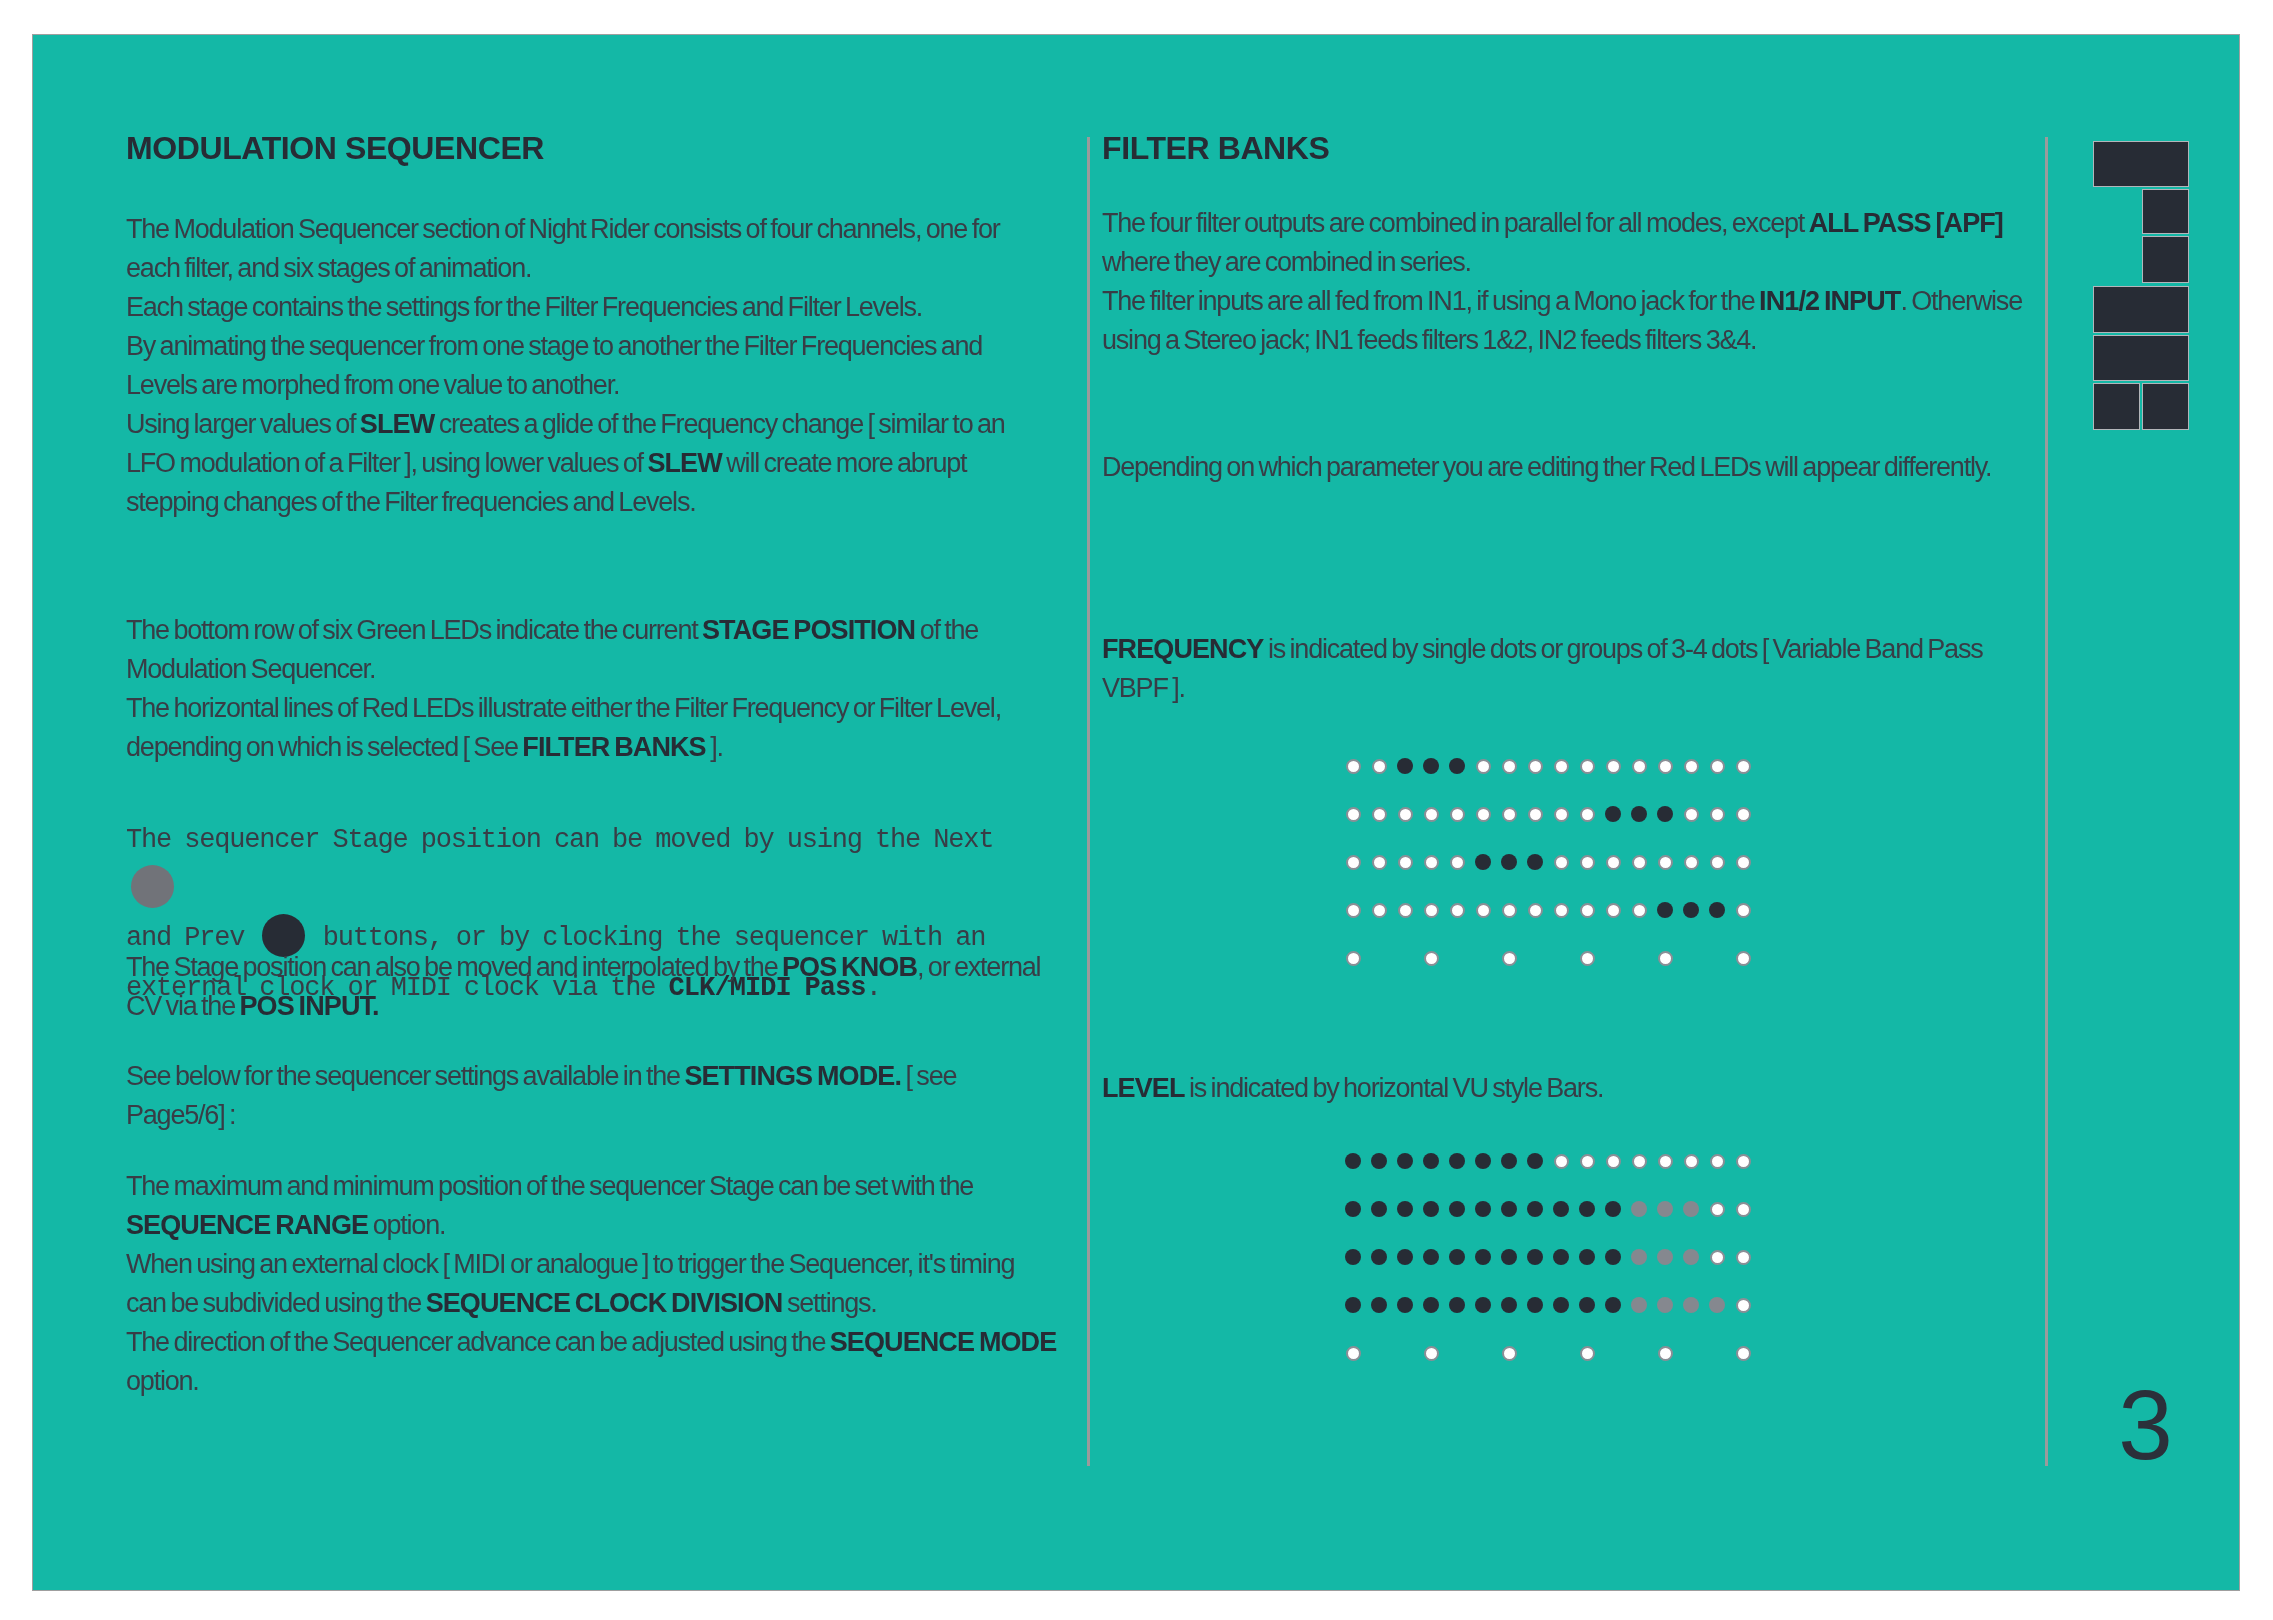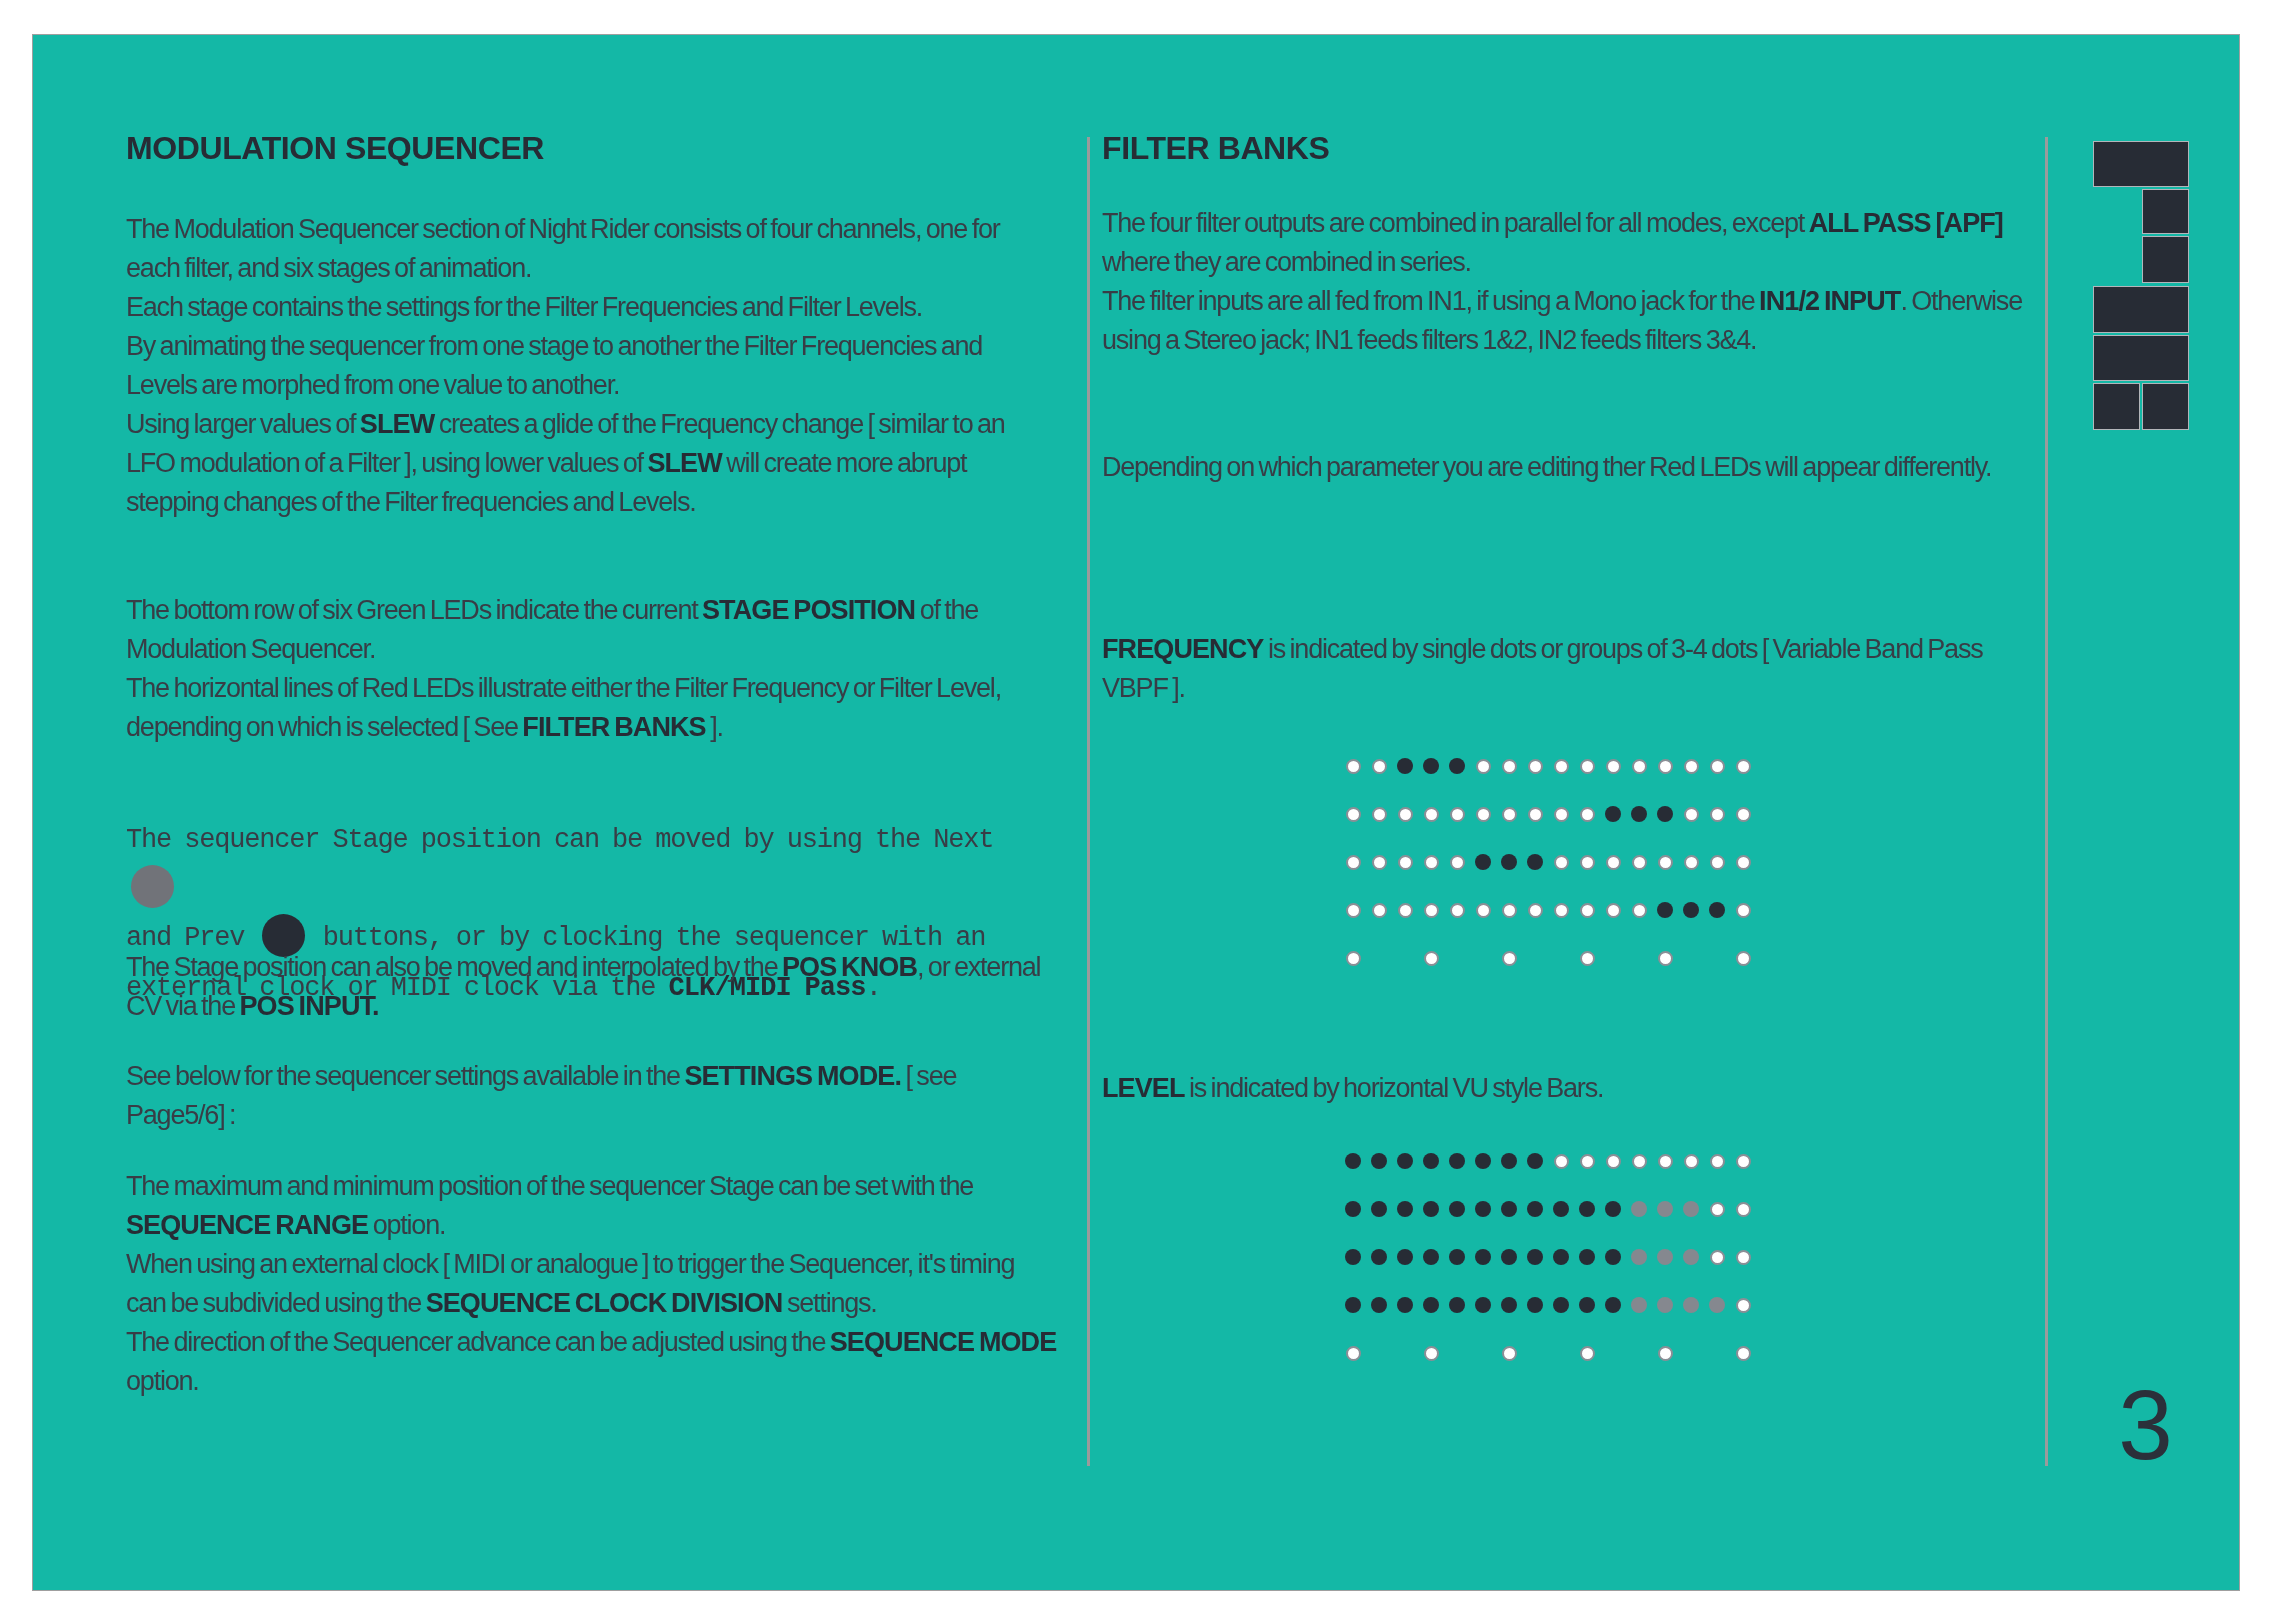--- a/index.html
+++ b/index.html
@@ -22,21 +22,21 @@
 
   .para {
     position:absolute; left:0; width:100%;
     font-size:27px; line-height:39px;
     letter-spacing:-1.2px; word-spacing:-1.8px;
     color:#383d46;
   }
   .para b { color:#272c35; letter-spacing:-0.9px; }
 
   
-  #lp0{top:175px} #lp1{top:556px} #lp2{top:781px; line-height:49px;font-family:Liberation Mono, monospace;}
+  #lp0{top:175px} #lp1{top:576px} #lp2{top:781px; line-height:49px;font-family:Liberation Mono, monospace;}
   #lp3{top:913px} #lp4{top:1022px} #lp5{top:1132px}
   #rp0{top:169px} #rp1{top:374px} #rp2{top:595px} #rp3{top:1034px}
 
   .inline-dot{ display:inline-block; width:43px; height:43px; border-radius:50%;
                vertical-align:-11.6px; margin:0 4.5px; }
   .inline-dot.gray{ background:#717379; }
   .inline-dot.dark{ background:#272c35; }
 
   .divider{ position:absolute; width:2.7px; background:#9b9b9b; }
   #divider-mid  { left:1054px; top:102px; height:1329px; }

